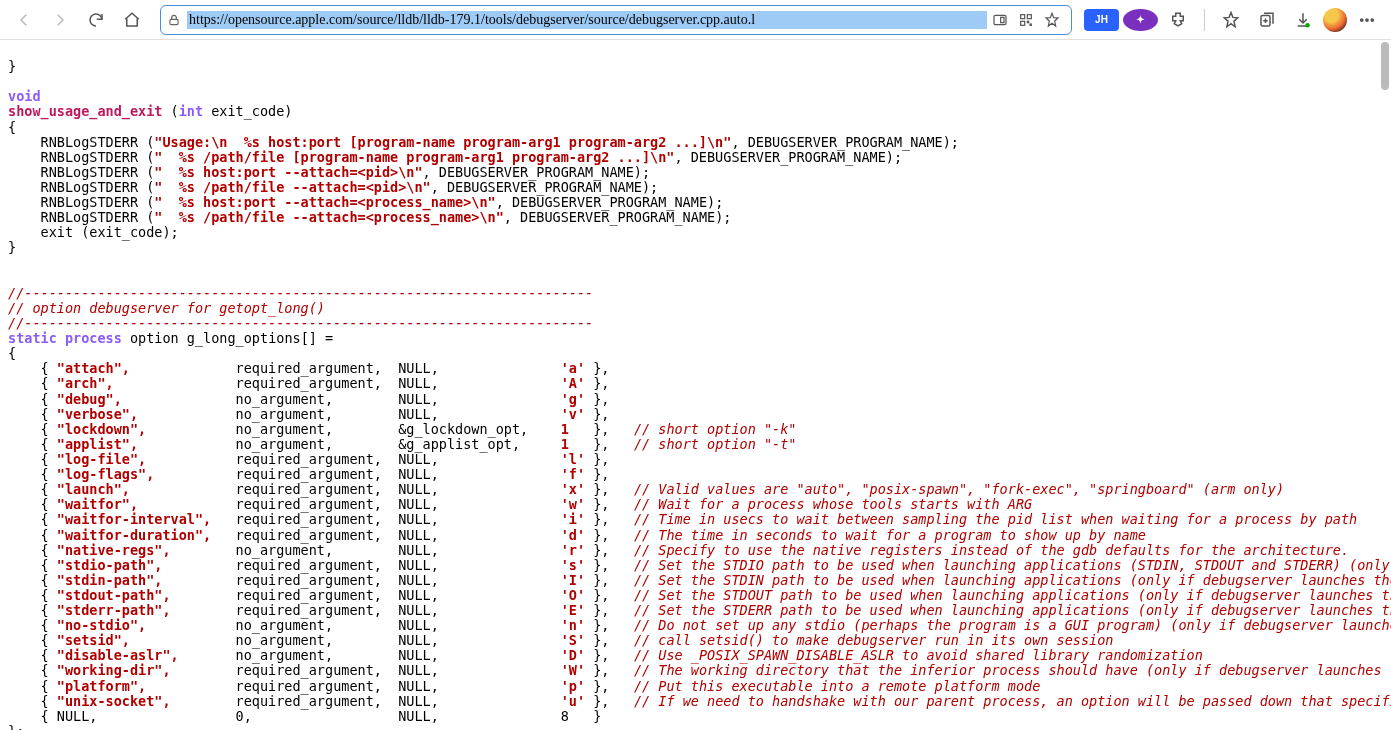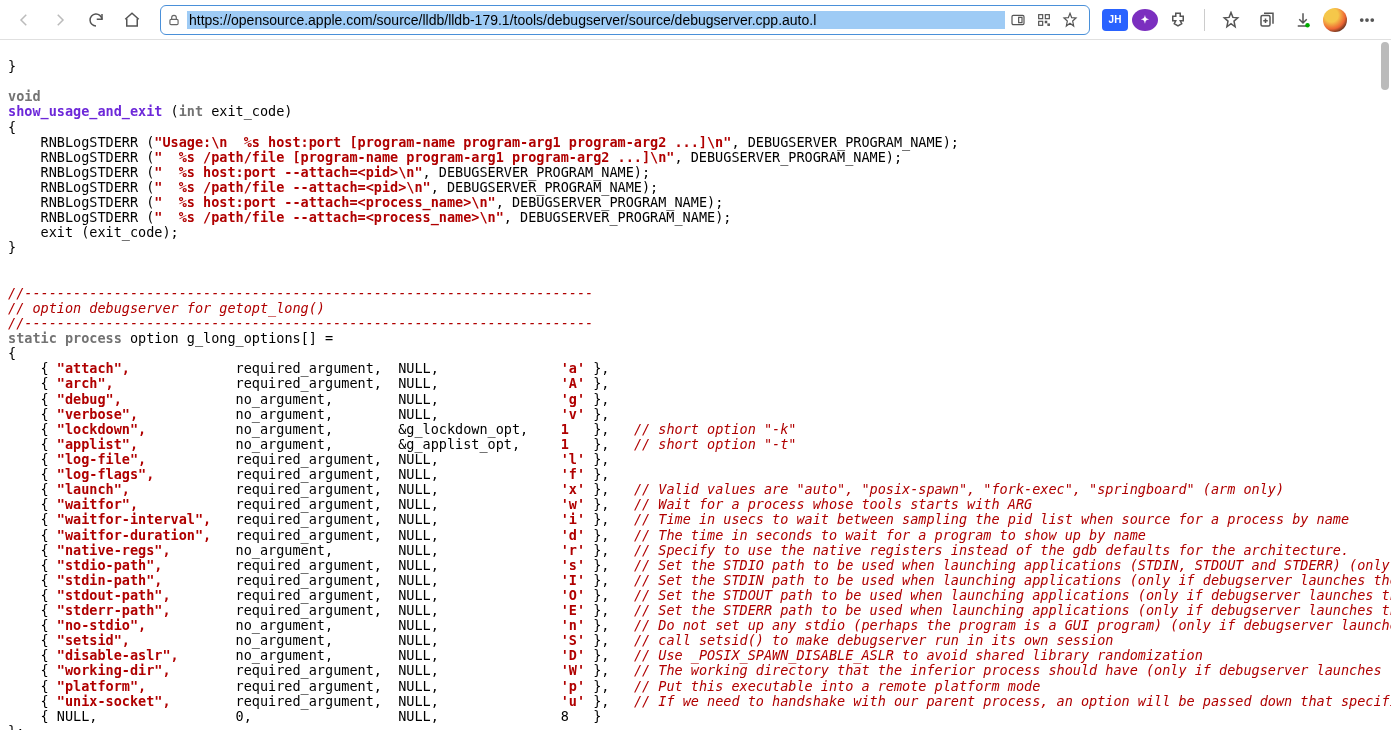--- a/index.html
+++ b/index.html
@@ -29,46 +29,46 @@
   border-radius: 6px;
   padding: 0 6px;
   margin: 0 8px;
   background: #fff;
 }
 .url-lock { color: #666; margin-right: 6px; display:flex; }
 .url-lock svg { width:14px; height:14px; stroke:currentColor; fill:none; stroke-width:2; }
 .url-text {
   flex: 1;
   font-size: 14px;
-  font-family: Liberation Sans, sans-serif;
+  font-family: Liberation Serif, serif;
   color: #000;
   background: #9ecbf5;
   padding: 1px 2px;
   white-space: nowrap; overflow: hidden;
 }
 .url-icon { width:26px; height:26px; display:flex; align-items:center; justify-content:center; color:#555; }
 .url-icon svg { width:16px; height:16px; stroke:currentColor; fill:none; stroke-width:1.8; }
 .ext-icon {
-  width: 26px; height: 22px; border-radius: 4px;
+  width: 35px; height: 22px; border-radius: 4px;
   display:flex; align-items:center; justify-content:center;
   font-size: 10px; font-weight:bold; color:#fff;
 }
 .divider { width:1px; height:22px; background:#ccc; margin:0 6px; }
 .avatar {
   width:24px; height:24px; border-radius:50%;
   background: radial-gradient(circle at 35% 30%, #f5c74a 30%, #e63 60%, #111 90%);
 }
 
 .code {
   padding: 4px 8px;
   white-space: pre;
   line-height: 1.12;
 }
-.kw { color: #737373; font-weight: bold; }
-.fn { color: #6d28d9; font-weight: bold; }
+.kw { color: #8b5cf6; font-weight: bold; }
+.fn { color: #be185d; font-weight: bold; }
 .str { color: #b00000; font-weight: bold; }
 .cmt { color: #b00000; font-style: italic; }
 
 .scroll-ind {
   position: fixed; right: 2px; top: 42px;
   width: 8px; height: 48px;
   background: #bbb; border-radius: 4px;
 }
 </style>
 </head>
@@ -190,21 +190,21 @@
 <span id="opts-target">    { <span class="str">"attach",             </span>required_argument,  NULL,               <span class="str">'a'</span> },
     { <span class="str">"arch",               </span>required_argument,  NULL,               <span class="str">'A'</span> },
     { <span class="str">"debug",              </span>no_argument,        NULL,               <span class="str">'g'</span> },
     { <span class="str">"verbose",            </span>no_argument,        NULL,               <span class="str">'v'</span> },
     { <span class="str">"lockdown",           </span>no_argument,        &amp;g_lockdown_opt,    <span class="str">1  </span> },   <span class="cmt">// short option "-k"</span>
     { <span class="str">"applist",            </span>no_argument,        &amp;g_applist_opt,     <span class="str">1  </span> },   <span class="cmt">// short option "-t"</span>
     { <span class="str">"log-file",           </span>required_argument,  NULL,               <span class="str">'l'</span> },
     { <span class="str">"log-flags",          </span>required_argument,  NULL,               <span class="str">'f'</span> },
     { <span class="str">"launch",             </span>required_argument,  NULL,               <span class="str">'x'</span> },   <span class="cmt">// Valid values are "auto", "posix-spawn", "fork-exec", "springboard" (arm only)</span>
     { <span class="str">"waitfor",            </span>required_argument,  NULL,               <span class="str">'w'</span> },   <span class="cmt">// Wait for a process whose tools starts with ARG</span>
-    { <span class="str">"waitfor-interval",   </span>required_argument,  NULL,               <span class="str">'i'</span> },   <span class="cmt">// Time in usecs to wait between sampling the pid list when source for a process by name</span>
+    { <span class="str">"waitfor-interval",   </span>required_argument,  NULL,               <span class="str">'i'</span> },   <span class="cmt">// Time in usecs to wait between sampling the pid list when waiting for a process by path</span>
     { <span class="str">"waitfor-duration",   </span>required_argument,  NULL,               <span class="str">'d'</span> },   <span class="cmt">// The time in seconds to wait for a program to show up by name</span>
     { <span class="str">"native-regs",        </span>no_argument,        NULL,               <span class="str">'r'</span> },   <span class="cmt">// Specify to use the native registers instead of the gdb defaults for the architecture.</span>
     { <span class="str">"stdio-path",         </span>required_argument,  NULL,               <span class="str">'s'</span> },   <span class="cmt">// Set the STDIO path to be used when launching applications (STDIN, STDOUT and STDERR) (only if det</span>
     { <span class="str">"stdin-path",         </span>required_argument,  NULL,               <span class="str">'I'</span> },   <span class="cmt">// Set the STDIN path to be used when launching applications (only if debugserver launches the proce</span>
     { <span class="str">"stdout-path",        </span>required_argument,  NULL,               <span class="str">'O'</span> },   <span class="cmt">// Set the STDOUT path to be used when launching applications (only if debugserver launches the proc</span>
     { <span class="str">"stderr-path",        </span>required_argument,  NULL,               <span class="str">'E'</span> },   <span class="cmt">// Set the STDERR path to be used when launching applications (only if debugserver launches the proc</span>
     { <span class="str">"no-stdio",           </span>no_argument,        NULL,               <span class="str">'n'</span> },   <span class="cmt">// Do not set up any stdio (perhaps the program is a GUI program) (only if debugserver launches the</span>
     { <span class="str">"setsid",             </span>no_argument,        NULL,               <span class="str">'S'</span> },   <span class="cmt">// call setsid() to make debugserver run in its own session</span>
     { <span class="str">"disable-aslr",       </span>no_argument,        NULL,               <span class="str">'D'</span> },   <span class="cmt">// Use _POSIX_SPAWN_DISABLE_ASLR to avoid shared library randomization</span>
     { <span class="str">"working-dir",        </span>required_argument,  NULL,               <span class="str">'W'</span> },   <span class="cmt">// The working directory that the inferior process should have (only if debugserver launches the pro</span>

